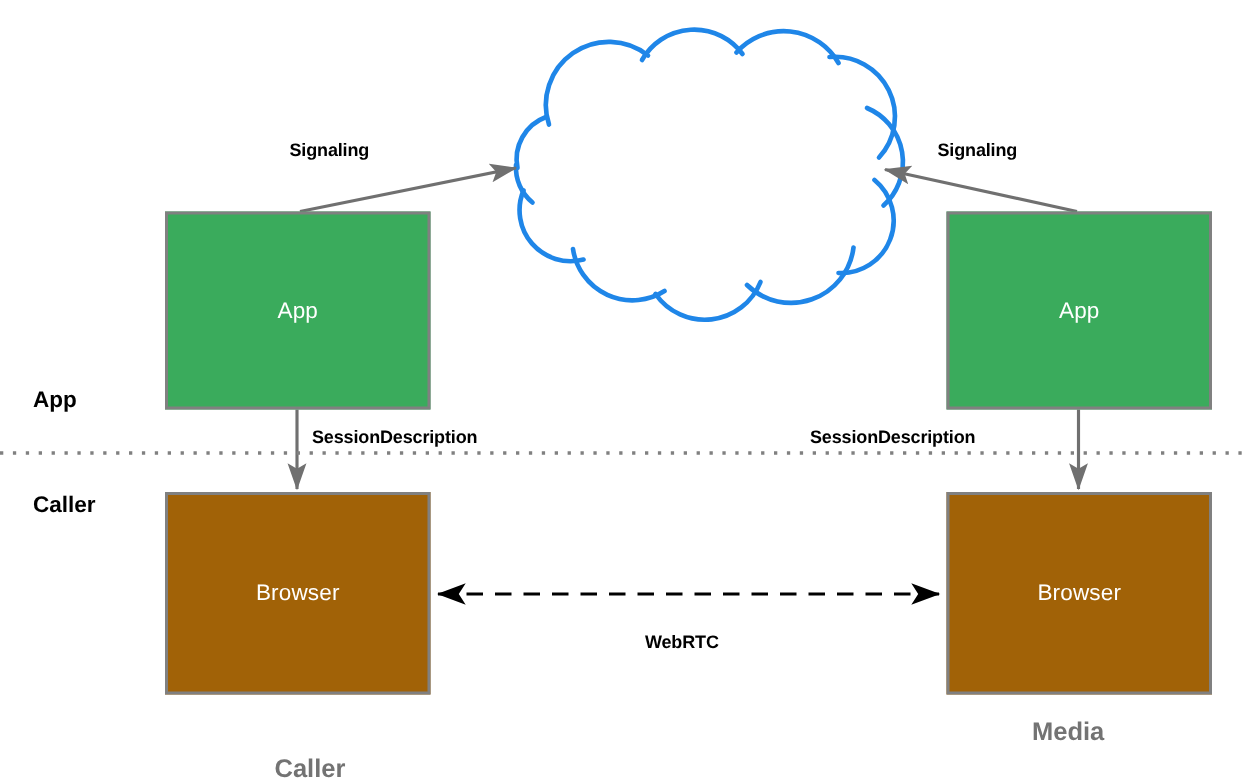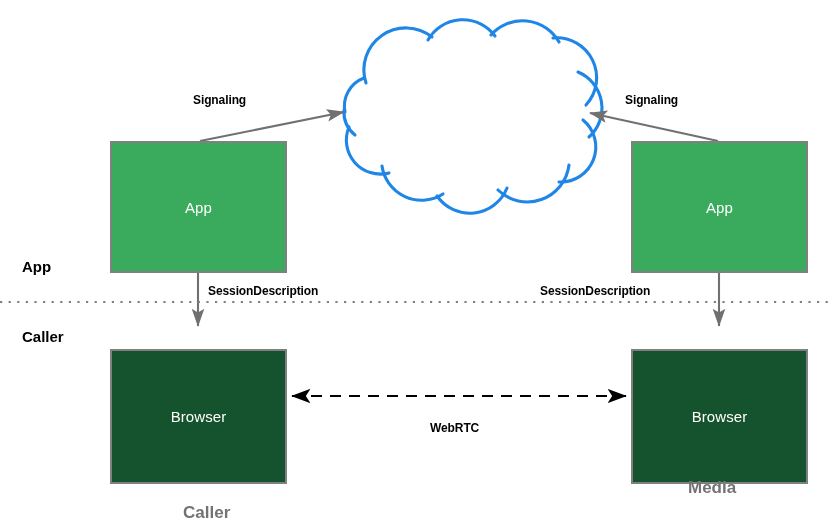--- a/index.html
+++ b/index.html
@@ -34,22 +34,21 @@
     color: #ffffff;
     font-size: 15px;
     font-family: "Liberation Sans", sans-serif;
     font-weight: 400;
     letter-spacing: 0.1px;
   }
   .app-box {
     background: #3aab5c;
   }
   .browser-box {
-    background: #14532d;
-    margin-top: 21px;
+    background: #a16207;
   }
   .app-left   { left: 110px; top: 141px; width: 177px; height: 132px; }
   .app-right  { left: 631px; top: 141px; width: 177px; height: 132px; }
   .br-left    { left: 110px; top: 328px; width: 177px; height: 135px; }
   .br-right   { left: 631px; top: 328px; width: 177px; height: 135px; }
 
   .edge-label {
     position: absolute;
     font-family: "Liberation Sans", sans-serif;
     font-weight: bold;

